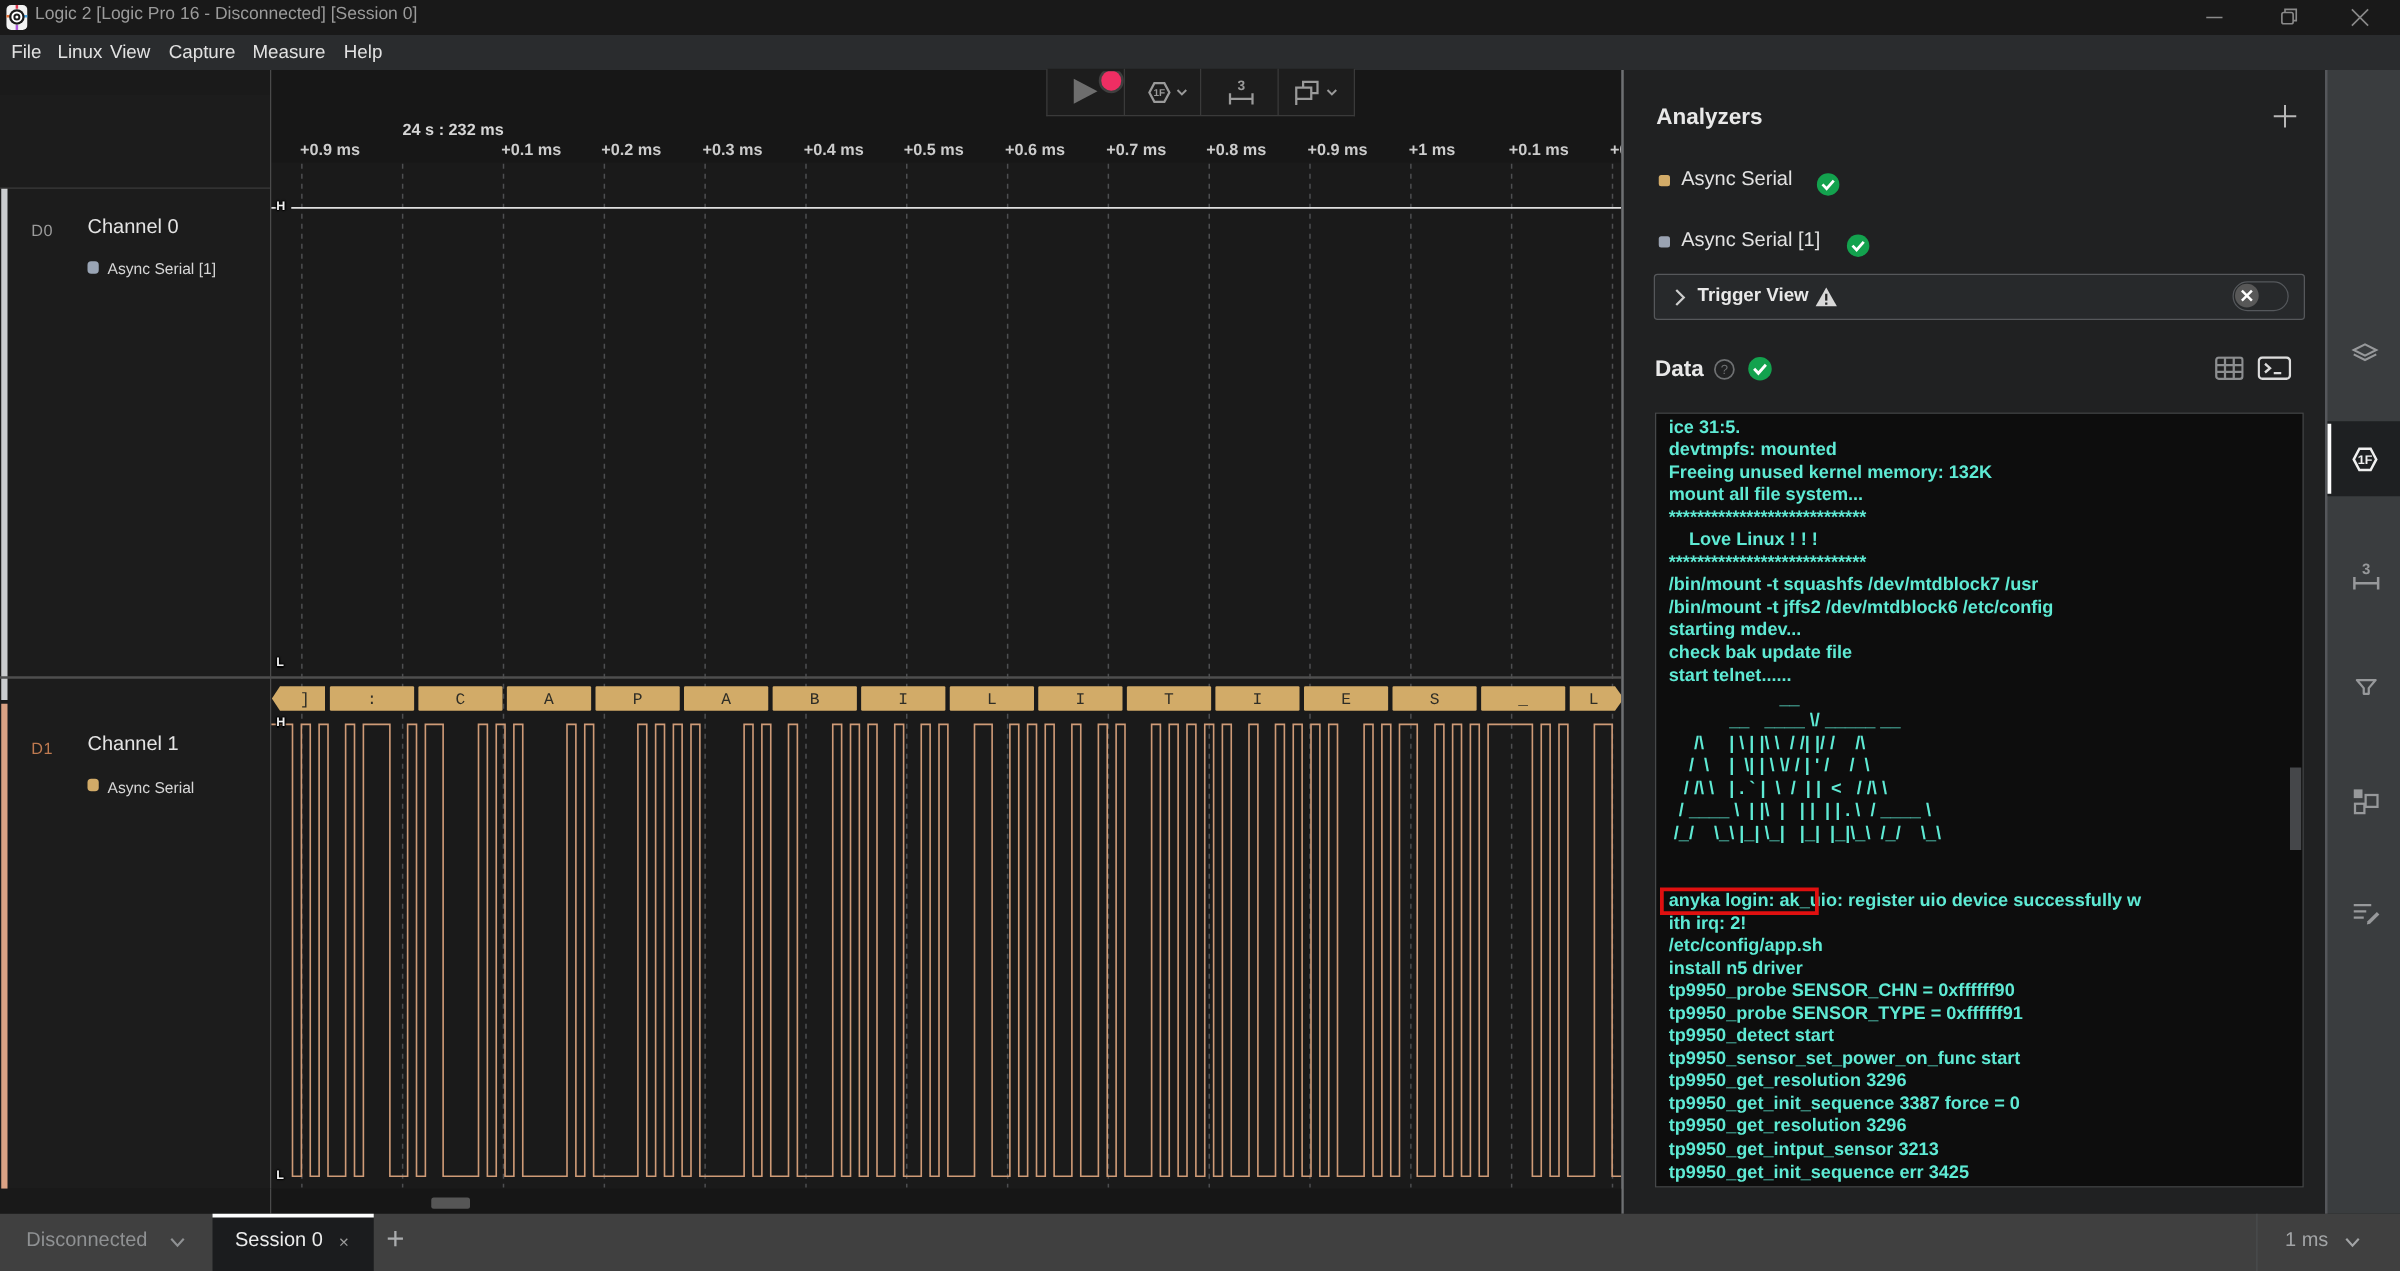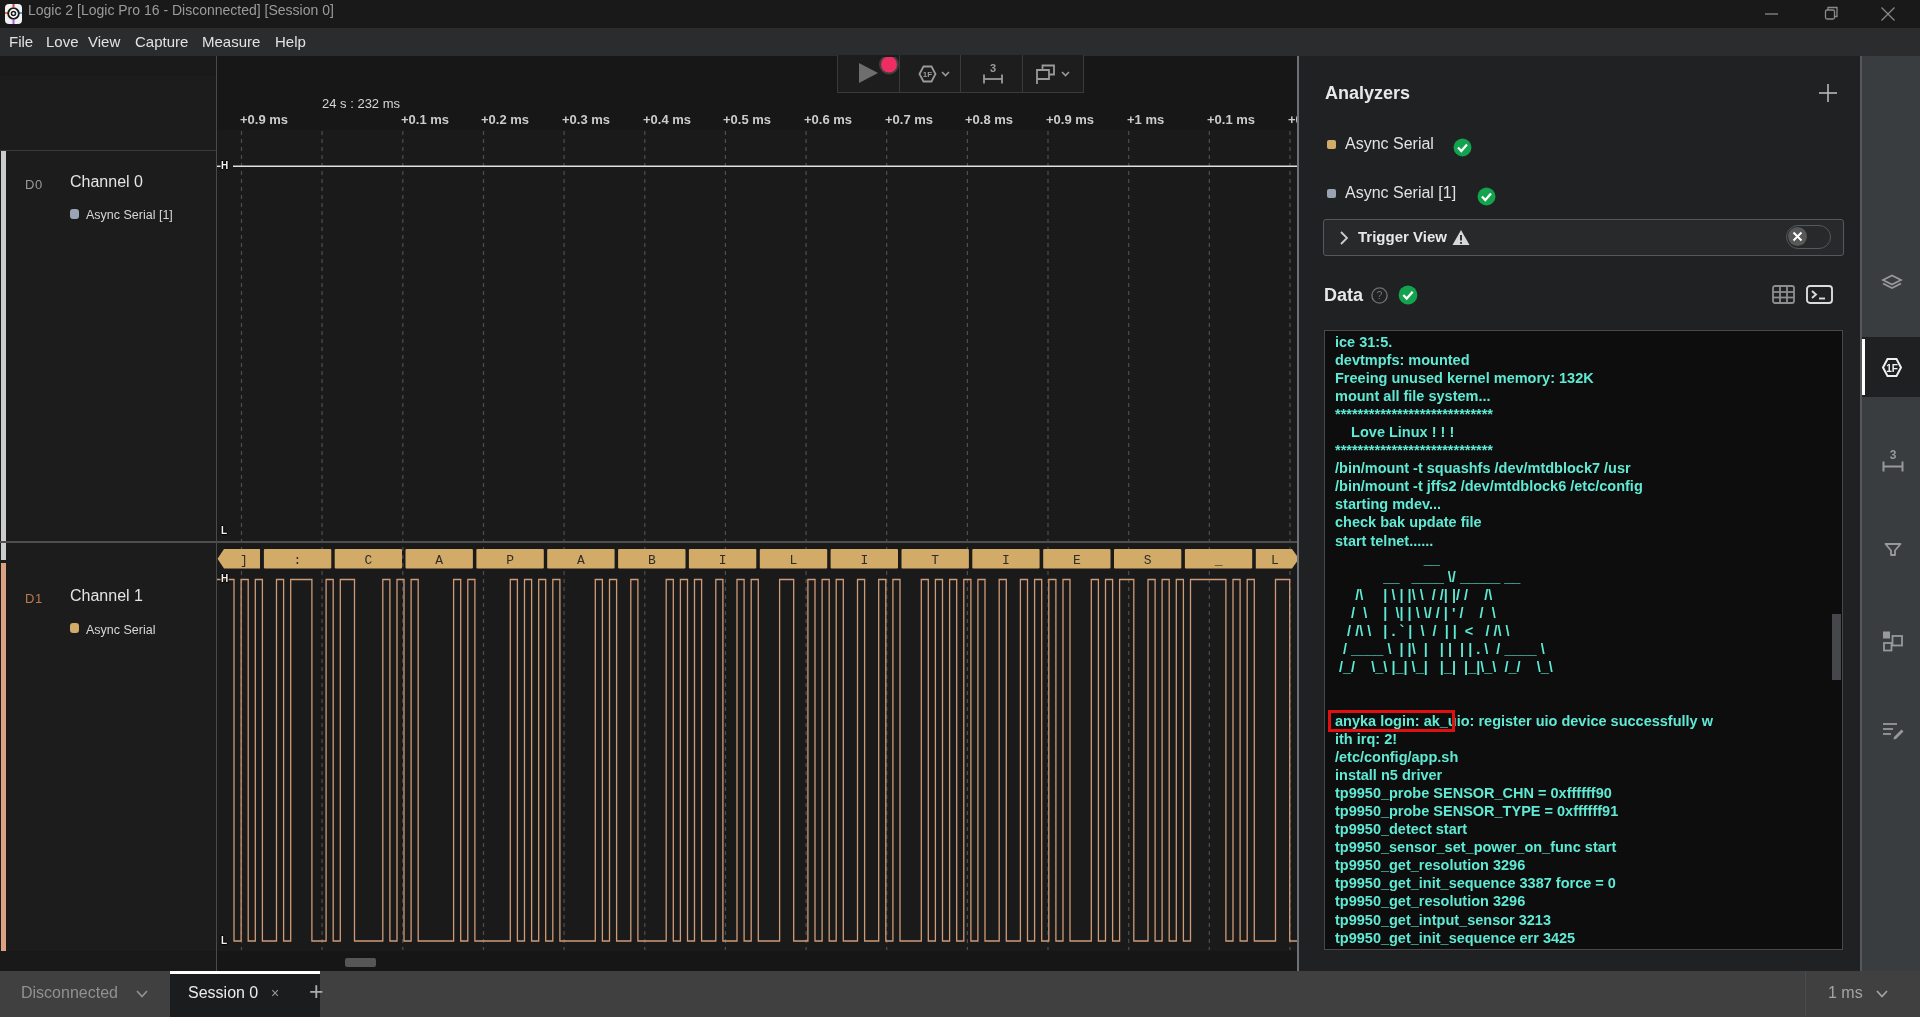--- a/index.html
+++ b/index.html
@@ -22,21 +22,21 @@
 
 #sidebar { position:absolute; left:0; top:0; width:216px; height:895px; background:#1c1c1c;margin-top:20px; }
 #hdivider { position:absolute; left:0; top:485px; width:1297px; height:2px; background:#4e4e4e; }
 .chstrip { position:absolute; left:1px; width:5px; }
 .dlab { position:absolute; left:25px; font-size:13px; letter-spacing:0.5px; }
 .chname { position:absolute; left:70px; font-size:16px; color:#e4e4e4; }
 .anrow { position:absolute; left:86px; font-size:12.5px; color:#d6d6d6; }
 .anbullet { position:absolute; left:70px; width:9px; height:10px; border-radius:3px; }
 #wavehdr { position:absolute; left:217px; top:0; width:1080px; height:74px; background:#171717; }
 .tlab { position:absolute; top:56px; font-size:13px; font-weight:bold; color:#cccccc; white-space:nowrap; }
-.tmajor { position:absolute; top:40px; font-size:13px; font-weight:normal; color:#d6d6d6; white-space:nowrap;text-align:right; }
+.tmajor { position:absolute; top:40px; font-size:13px; font-weight:bold; color:#d6d6d6; white-space:nowrap;text-align:right; }
 .btx { font-family:"Liberation Mono", monospace; font-size:13px; fill:#2e2d26; text-anchor:middle; }
 .hlbadge { position:absolute; font-size:10px; font-weight:bold; color:#f2f2f2;
   text-shadow:-1px 0 1px #000, 1px 0 1px #000, 0 -1px 1px #000, 0 1px 1px #000; }
 
 
 #toolbar { position:absolute; left:837px; top:-1px; width:247px; height:38px; background:#1d1d1d;
   border:1px solid #3a3a3a; border-top:none; display:flex; }
 .tbcell { flex:1; border-right:1px solid #3a3a3a; position:relative; }
 .tbcell:last-child { border-right:none; }
 
@@ -58,21 +58,21 @@
 
 #rstrip { position:absolute; left:1860px; top:0; width:60px; height:915px; background:#3a3d3f; border-left:2px solid #55575b; }
 #ractive { position:absolute; left:0; top:281px; width:59px; height:60px; background:#1e2022; }
 #rbar { position:absolute; left:0; top:283px; width:3px; height:56px; background:#ffffff; }
 
 
 #scrolltrack { position:absolute; left:0px; top:951px; width:1297px; height:20px; background:#161616; }
 #hthumb { position:absolute; left:345px; top:7px; width:31px; height:9px; background:#565656; border-radius:2px; }
 #bottombar { position:absolute; left:0; top:971px; width:1920px; height:46px; background:#404040; }
 #disc { position:absolute; left:21px; top:13px; font-size:16px; color:#8f9193; }
-#tab { position:absolute; left:170px; top:0; width:150px; height:46px; background:#1b1c1e; border-top:3px solid #ffffff; }
+#tab { position:absolute; left:170px; top:0; width:129px; height:46px; background:#1b1c1e; border-top:3px solid #ffffff; }
 #tab span { position:absolute; left:18px; top:10px; font-size:16px; color:#ececec; }
 #tab .tx { position:absolute; left:101px; top:11px; font-size:14px; color:#9a9a9a; }
 #plus2 { position:absolute; left:309px; top:6px; font-size:25px; color:#aaacae; font-weight:300; }
 #msr { position:absolute; right:11px; top:0; width:104px; height:46px; border-left:1px solid #4a4c4e;text-align:center; }
 #msr span { position:absolute; left:22px; top:13px; font-size:16px; color:#a2a4a6; }
 svg text { user-select:none; }
 </style>
 </head>
 <body>
 <div id="stage">
@@ -93,21 +93,21 @@
       <line x1="6" y1="14" x2="19" y2="14" stroke="#8a8a8a" stroke-width="1.3"></line>
       <rect x="66.5" y="10" width="9" height="9" rx="1.5" fill="none" stroke="#8a8a8a" stroke-width="1.3"></rect>
       <path d="M 69 10 L 69 7.5 L 78 7.5 L 78 16.5 L 75.5 16.5" fill="none" stroke="#8a8a8a" stroke-width="1.3"></path>
       <line x1="122.5" y1="7.5" x2="135.5" y2="20.5" stroke="#8a8a8a" stroke-width="1.3"></line>
       <line x1="135.5" y1="7.5" x2="122.5" y2="20.5" stroke="#8a8a8a" stroke-width="1.3"></line>
     </svg>
   </div>
 
   <div id="menubar">
     <div class="menu-item" style="left:9px">File</div>
-    <div class="menu-item" style="left:46px">Love</div>
+    <div class="menu-item" style="left:46px">Linux</div>
     <div class="menu-item" style="left:88px">View</div>
     <div class="menu-item" style="left:135px">Capture</div>
     <div class="menu-item" style="left:202px">Measure</div>
     <div class="menu-item" style="left:275px">Help</div>
   </div>
 
   <div id="content">
 
     <div id="sidebar">
         <div class="abs" style="left:0;top:74px;width:216px;height:1px;background:#3a3a3a"></div>

